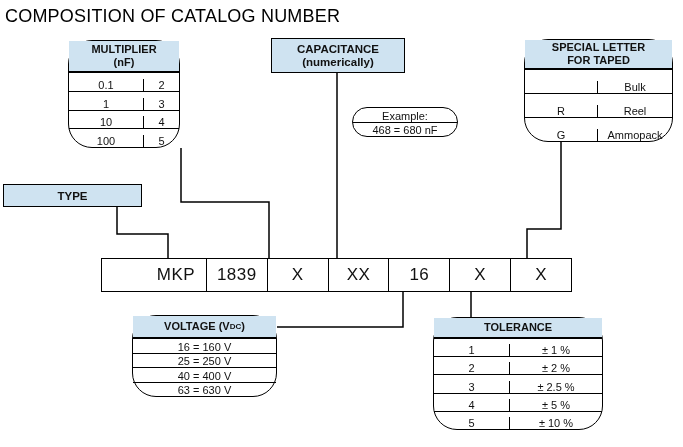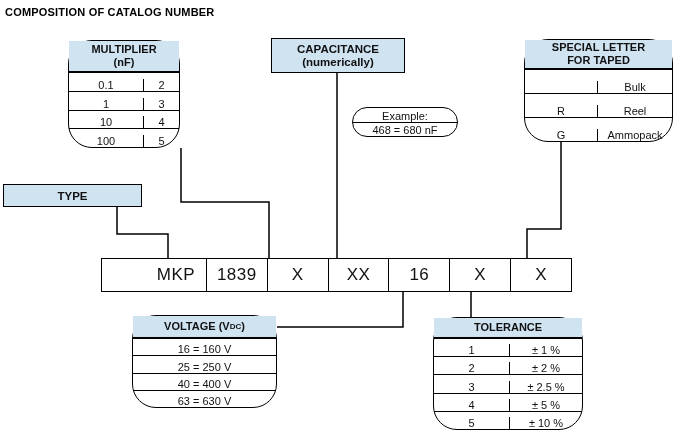--- a/index.html
+++ b/index.html
@@ -1,21 +1,21 @@
 <!DOCTYPE html>
 <html style="--header-fill: #cfe3f1;"><head>
 <meta charset="utf-8">
 <style>
   html,body{margin:0;padding:0;background:#ffffff;}
   #canvas{
     position:relative;width:683px;height:447px;background:#fff;
     font-family:"Liberation Sans",sans-serif;color:#111;overflow:hidden;
   }
   .title{
-    position:absolute;left:5px;top:6px;font-size:11px;font-weight:bold;
+    position:absolute;left:5px;top:6px;font-size:18px;font-weight:normal;
     letter-spacing:.2px;color:#000;
   }
   .box{position:absolute;box-sizing:border-box;border:1.5px solid #000;background:#fff;}
   .hdr{
     background:var(--header-fill,#cfe3f1);font-weight:bold;font-size:11px;line-height:13px;
     display:flex;flex-direction:column;align-items:center;justify-content:center;
     border-bottom:1px solid #000;text-align:center;box-sizing:border-box;
   }
   .tbl{display:flex;flex-direction:column;border-radius:24px;}
   .trow{display:flex;flex:1;border-top:1px solid #000;align-items:flex-end;}
@@ -120,41 +120,41 @@
   <div class="box" id="catalog-row" style="left:101px;top:258px;width:471px;height:34px;padding-left:44px;">
     <div class="ccell">MKP</div>
     <div class="ccell">1839</div>
     <div class="ccell">X</div>
     <div class="ccell">XX</div>
     <div class="ccell">16</div>
     <div class="ccell">X</div>
     <div class="ccell">X</div>
   </div>
 
-  <div class="box tbl" style="left:132px;top:315px;width:145px;height:93px;">
+  <div class="box tbl" style="left:132px;top:315px;width:145px;height:82px;">
     <div class="hdr" style="height:22px;flex-direction:row;">
       <span>VOLTAGE (V</span>
         <sub class="vdc">DC</sub>
         <span>)</span>
     </div>
     <div class="trow">
       <div class="tcell single">16 = 160 V</div>
     </div>
     <div class="trow">
       <div class="tcell single">25 = 250 V</div>
     </div>
     <div class="trow">
       <div class="tcell single">40 = 400 V</div>
     </div>
     <div class="trow">
       <div class="tcell single">63 = 630 V</div>
     </div>
   </div>
 
-  <div class="box tbl" style="left:433px;top:317px;width:150px;height:113px;">
+  <div class="box tbl" style="left:433px;top:317px;width:170px;height:113px;">
     <div class="hdr" style="height:20px;">
       <span>TOLERANCE</span>
     </div>
     <div class="trow">
       <div class="tcell" style="flex:0 0 75px;">1</div>
       <div class="tcell">± 1 %</div>
     </div>
     <div class="trow">
       <div class="tcell" style="flex:0 0 75px;">2</div>
       <div class="tcell">± 2 %</div>

